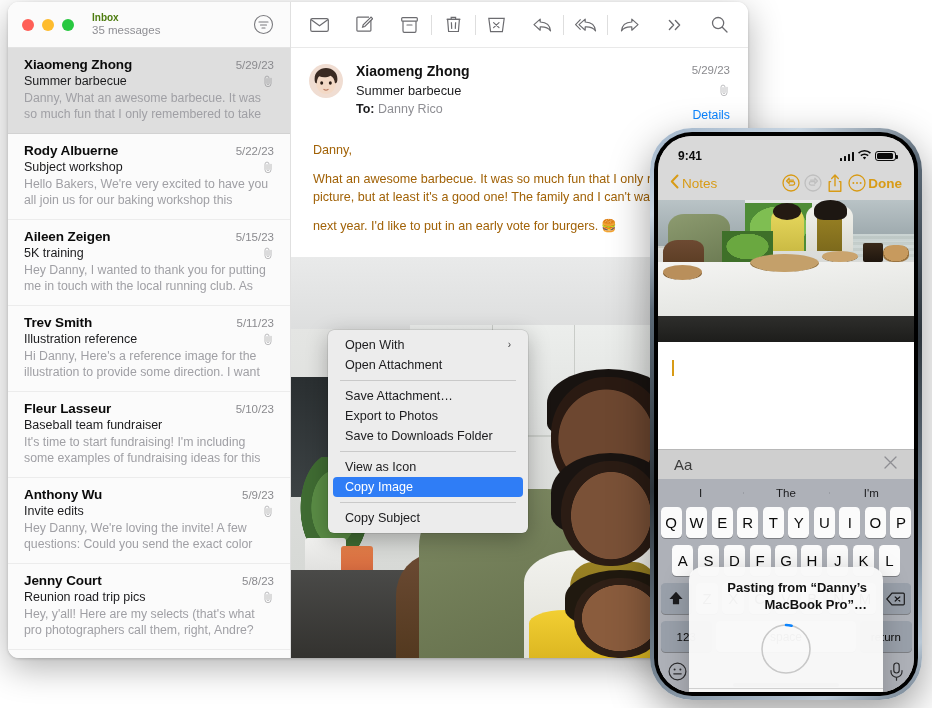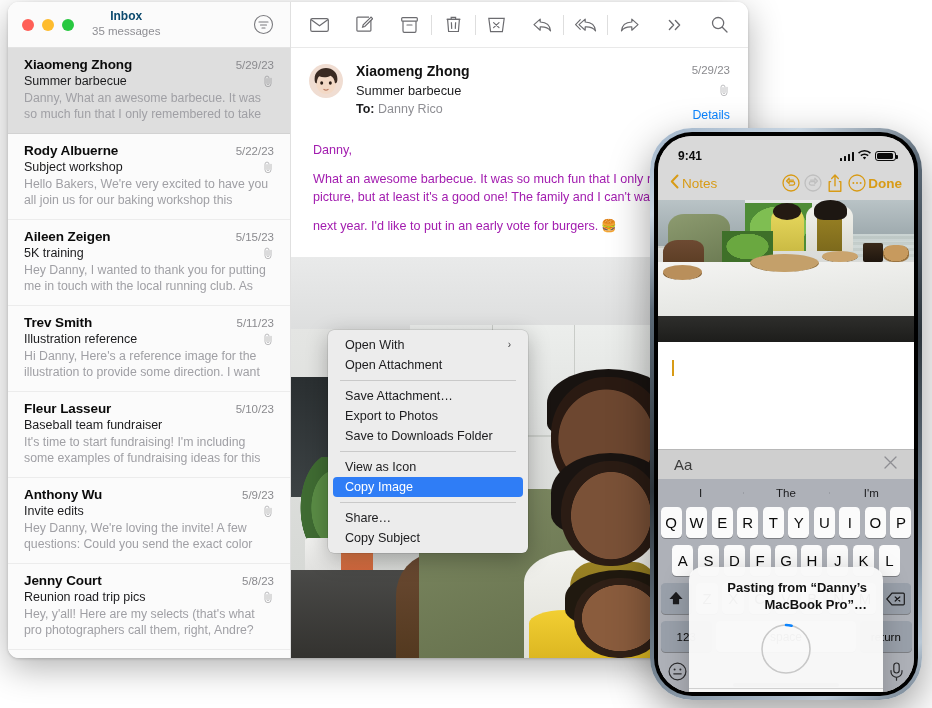--- a/index.html
+++ b/index.html
@@ -35,21 +35,21 @@
     display: flex; align-items: center;
     position: relative;
     background: #fbfbfb;
   }
   .traffic { display: flex; gap: 8px; margin-left: 14px; }
   .light { width: 12px; height: 12px; border-radius: 50%; }
   .light.red { background: #ff5f57; }
   .light.yellow { background: #febc2e; }
   .light.green { background: #28c840; }
   #inbox-titles { margin-left: 18px; line-height: 1.15; }
-  #inbox-title { font-size: 12px; font-weight: bold; color: #0c4a6e; text-align: center; }
+  #inbox-title { font-size: 10px; font-weight: bold; color: #4d7c0f; }
   #inbox-count { font-size: 11.5px; color: #8e8e93; margin-top: 1px; }
   #filter-icon-btn {
     position: absolute; right: 16px; top: 12px;
     width: 21px; height: 21px;
   }
 
   #mail-list { flex: 1; overflow: hidden; }
   .mail-item {
     padding: 9px 16px 10px 16px;
     border-bottom: 1px solid #ececec;
@@ -92,21 +92,21 @@
   #msg-head-text { margin-left: 13px; flex: 1; min-width: 0; line-height: 1.35; }
   #msg-sender { font-size: 14px; font-weight: bold; color: #111; }
   #msg-subject { font-size: 12.8px; color: #1c1c1e; margin-top: 1px; }
   #msg-to { font-size: 12.5px; color: #8e8e93; margin-top: 2px; }
   #msg-to b { color: #1c1c1e; font-weight: bold; }
   #msg-head-right { text-align: right; flex: none; line-height: 1.5; }
   #msg-date { font-size: 11.5px; color: #8a8a8e; }
   #msg-clip { opacity:.45; margin: 2px 0 1px 0; }
   #details-link { font-size: 12.3px; color: #0a84ff; }
 
-  #msg-body { padding: 4px 18px 10px 22px; font-size: 12.6px; color: #a21caf; line-height: 1.45; flex: none; }
+  #msg-body { padding: 4px 18px 10px 22px; font-size: 12.6px; color: #a16207; line-height: 1.45; flex: none; }
   #msg-body p { margin-bottom: 11px; }
 
   
   #photo-wrap { flex: 1; position: relative; overflow: hidden; background:#ddd; }
   #photo { position: absolute; inset: 0; }
 
   
   .k-ceiling { position:absolute; left:0; top:0; width:100%; height:20%;
     background: linear-gradient(#e9eaea, #dcdddd); }
   .k-wall { position:absolute; left:0; top:18%; width:100%; height:60%;
@@ -578,23 +578,20 @@
       </div>
       <div class="cm-sep"></div>
       <div class="cm-item">
         <span>View as Icon</span>
       </div>
       <div class="cm-item highlighted">
         <span>Copy Image</span>
       </div>
       <div class="cm-sep"></div>
       <div class="cm-item">
-        <span>Share…</span>
-      </div>
-      <div class="cm-item">
         <span>Copy Subject</span>
       </div>
     </div>
   </div>
 
   <div id="iphone">
     <div id="iphone-bezel">
       <div id="iphone-screen">
 
         <div id="notch">

